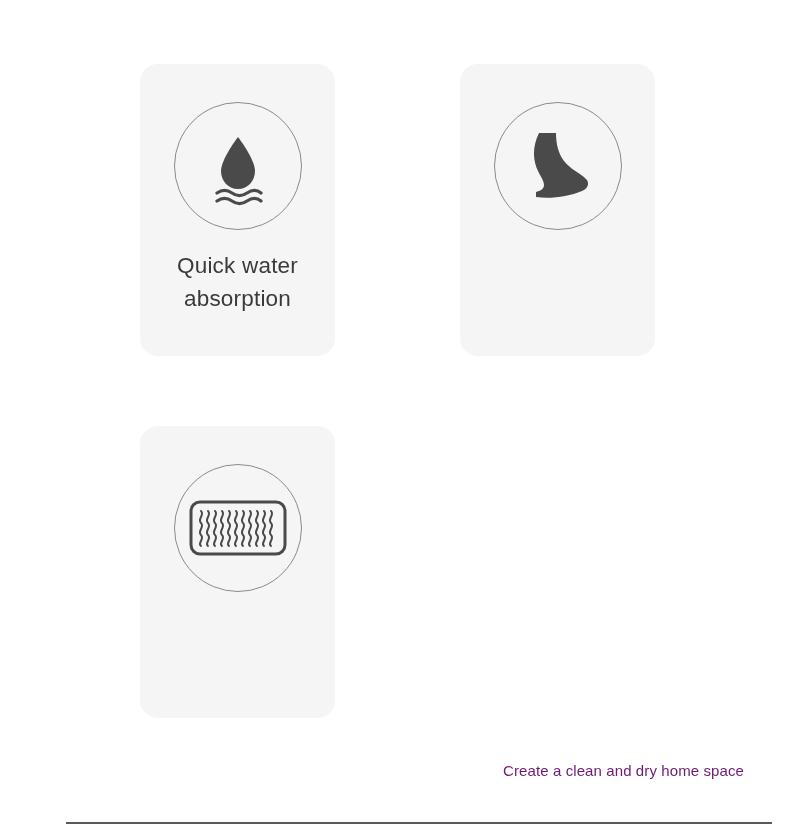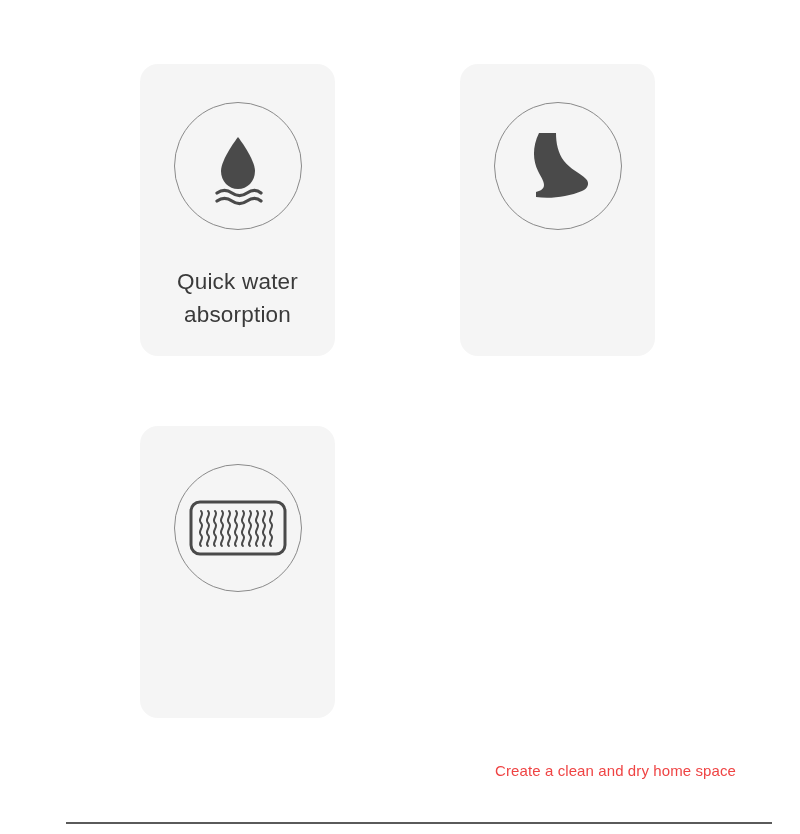--- a/index.html
+++ b/index.html
@@ -56,37 +56,37 @@
     align-items: center;
     justify-content: center;
     box-sizing: border-box;
   }
 
   .icon-circle svg {
     display: block;
   }
 
   .feature-label {
-    margin-top: 36px;
+    margin-top: 20px;
     text-align: center;
     font-size: 22.5px;
     line-height: 1.45;
     color: #3a3a3a;
     font-weight: 400;
     letter-spacing: 0.2px;
     padding: 0 6px;
     white-space: pre-line;
   }
 
   .tagline {
     position: absolute;
-    right: 64px;
+    right: 56px;
     top: 762px;
     font-size: 15px;
-    color: #ef4444;
+    color: #701a75;
     letter-spacing: 0.1px;
   }
 
   .bottom-rule {
     position: absolute;
     left: 66px;
     right: 28px;
     top: 822px;
     height: 2px;
     background: #5a5a5a;

